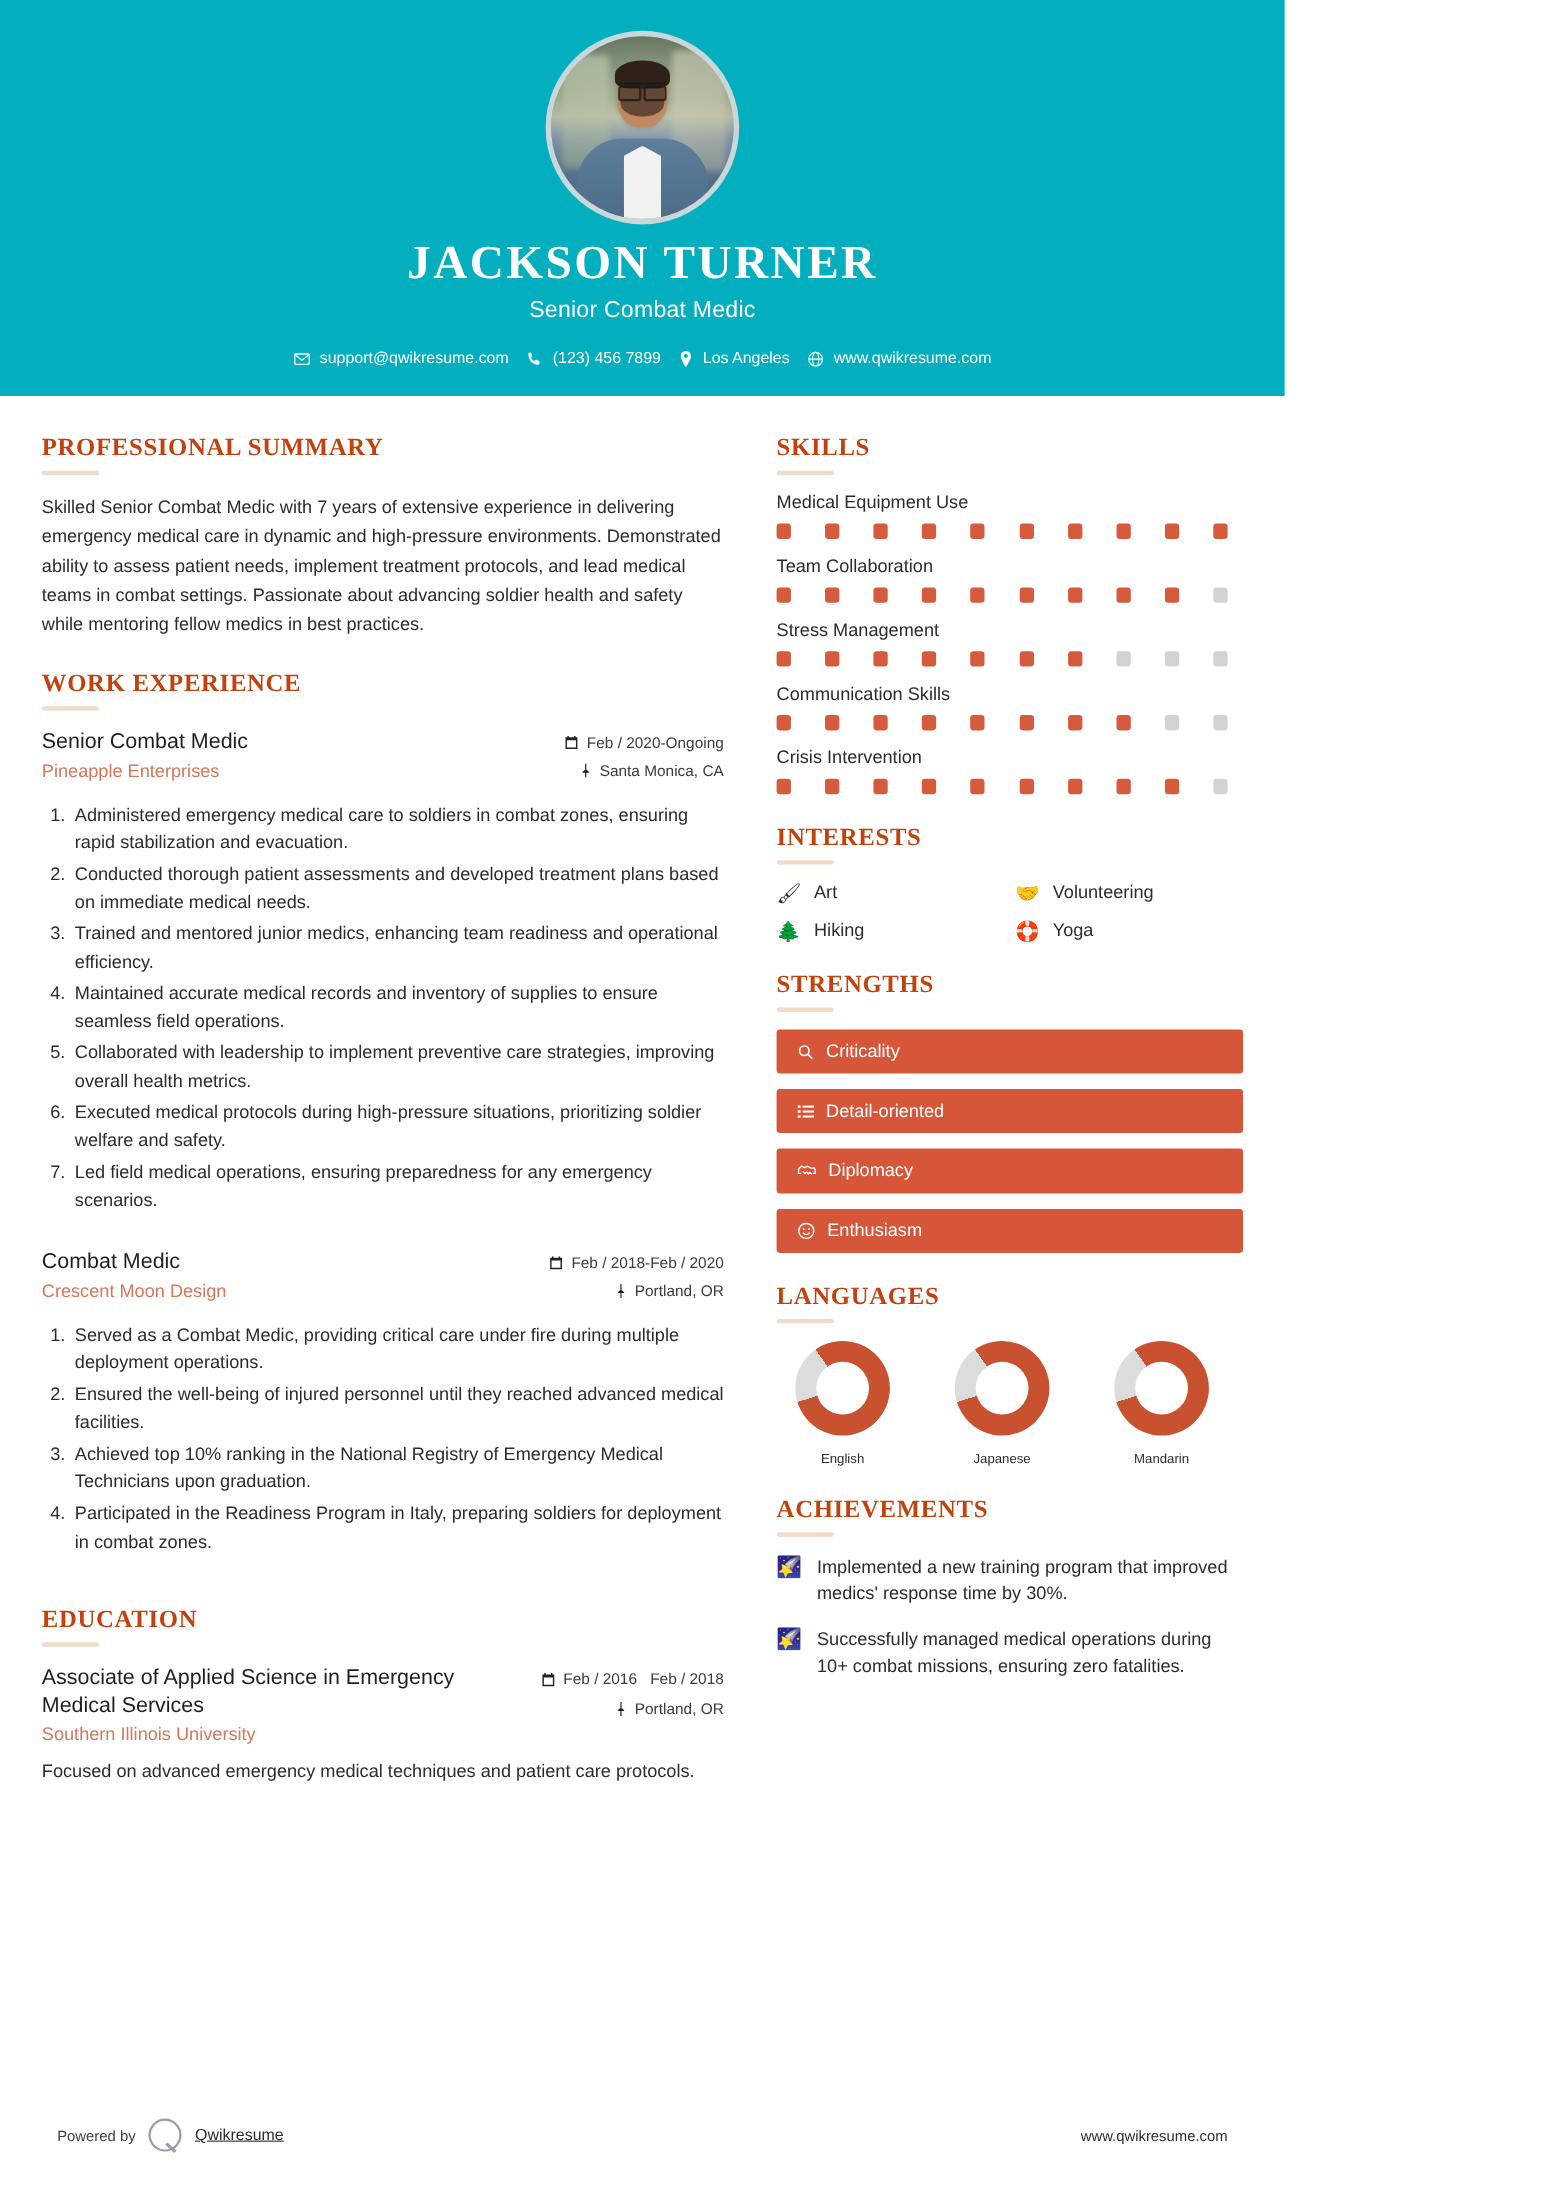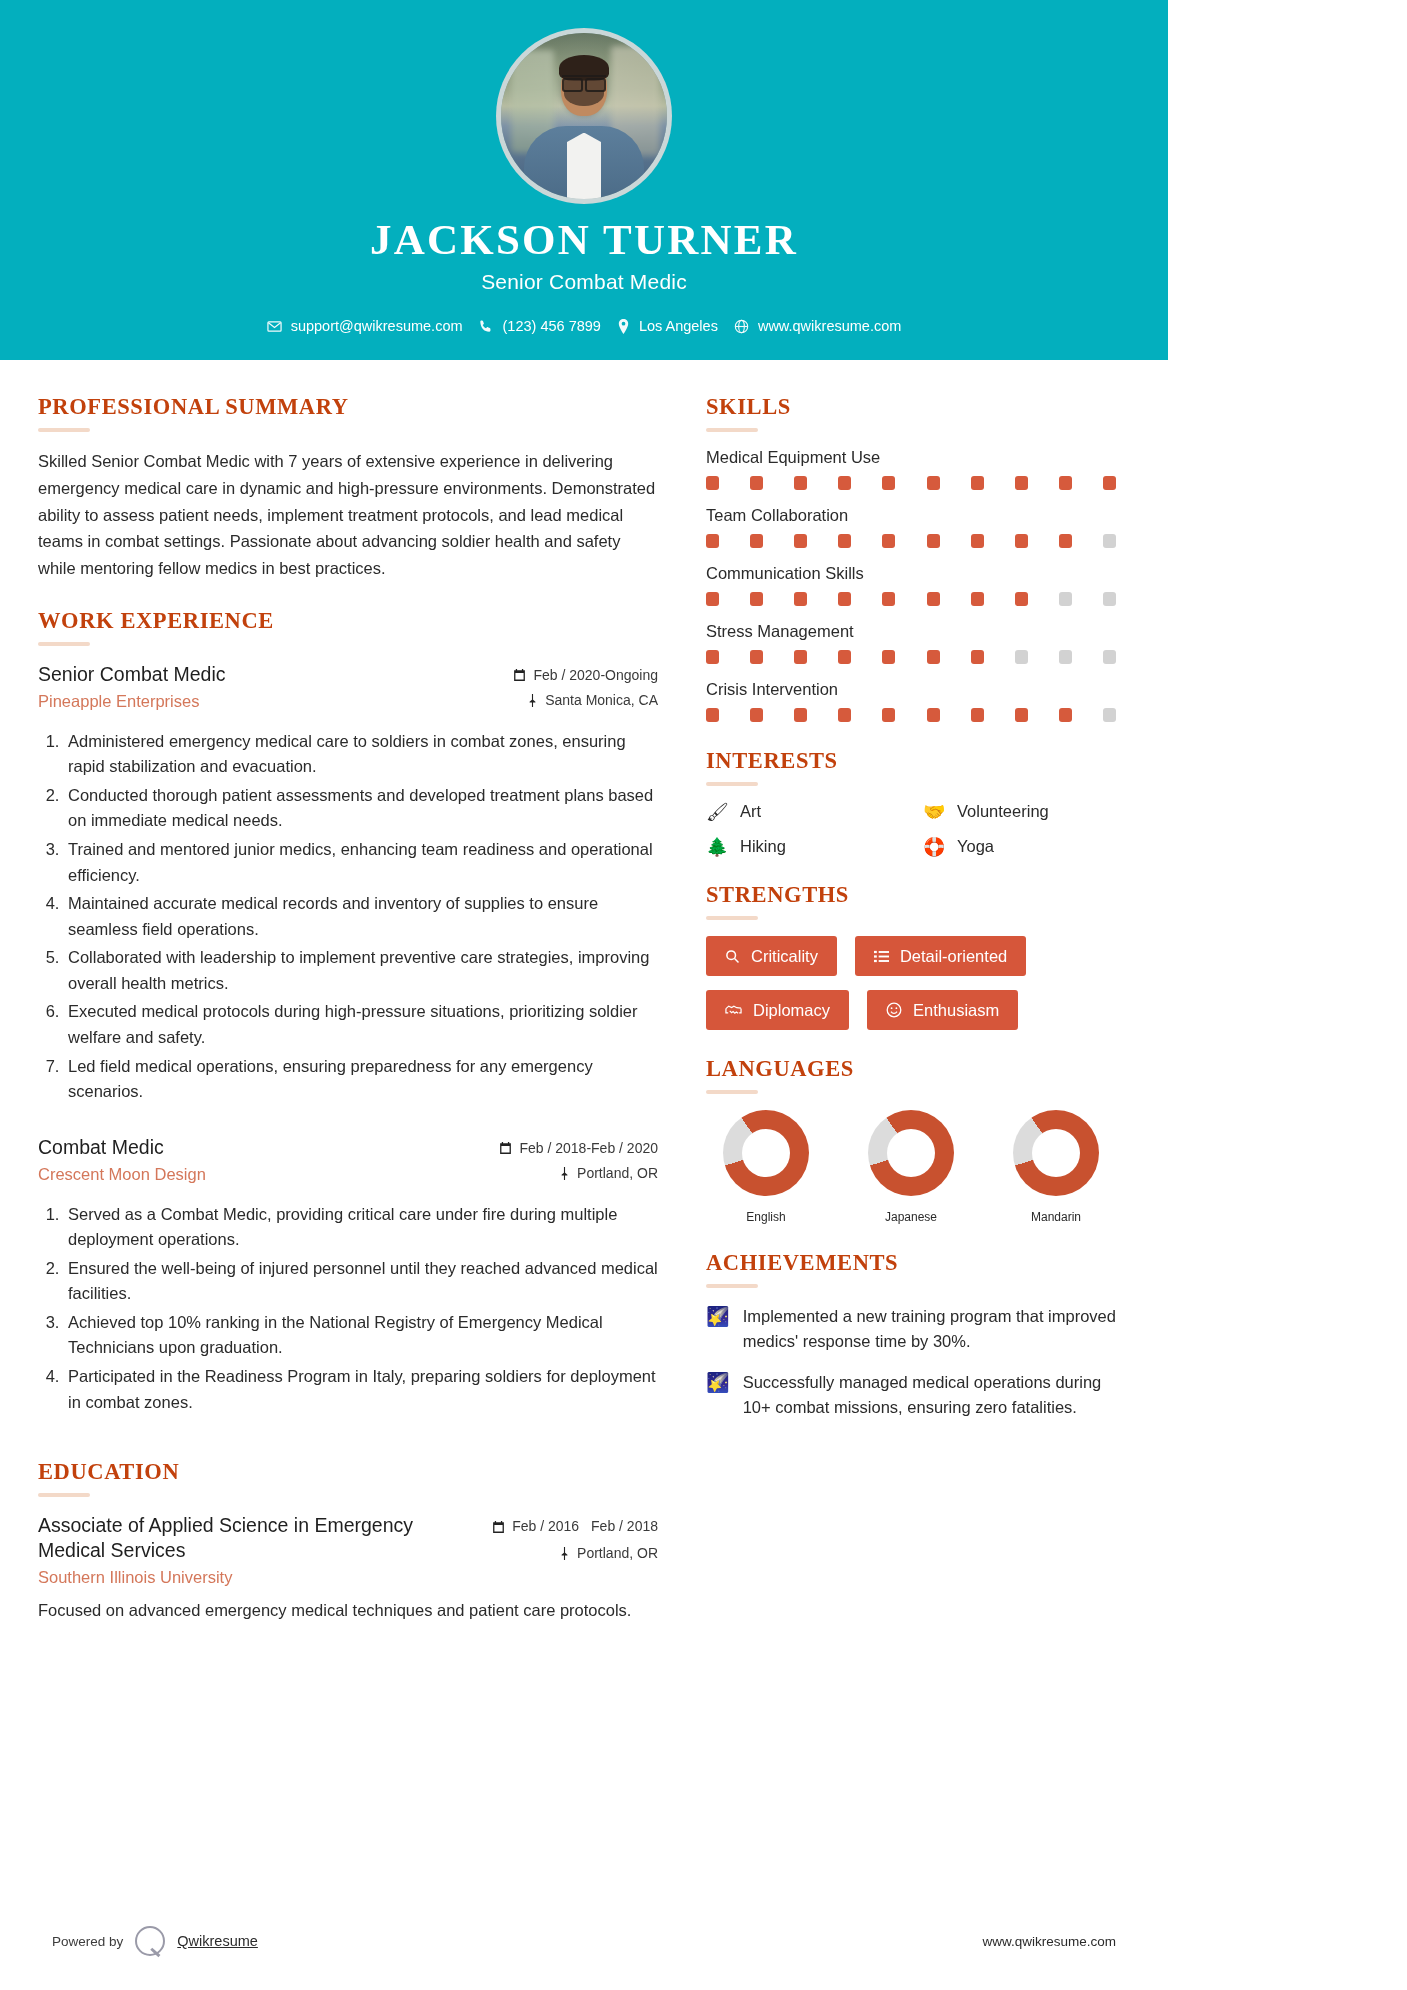--- a/index.html
+++ b/index.html
@@ -239,20 +239,21 @@
     gap: 12px;
     font-size: 16.5px;
     color: #2b2b2b;
   }
   .interest-item .emo { font-size: 18px; line-height: 1; width: 22px; text-align: center; }
 
   .strength-wrap {
     display: flex;
     flex-wrap: wrap;
     gap: 14px 18px;
+    flex-direction: column;
   }
   .strength-chip {
     display: inline-flex;
     align-items: center;
     gap: 11px;
     background: #d6563a;
     color: #ffffff;
     font-size: 16.5px;
     padding: 11px 19px;
     border-radius: 3px;
@@ -535,45 +536,45 @@
               <span class="dot"></span>
               <span class="dot"></span>
               <span class="dot"></span>
               <span class="dot"></span>
               <span class="dot"></span>
               <span class="dot"></span>
               <span class="dot off"></span>
             </div>
         </div>
         <div class="skill-block">
+          <div class="skill-name">Stress Management</div>
+          <div class="dot-row">
+              <span class="dot"></span>
+              <span class="dot"></span>
+              <span class="dot"></span>
+              <span class="dot"></span>
+              <span class="dot"></span>
+              <span class="dot"></span>
+              <span class="dot"></span>
+              <span class="dot off"></span>
+              <span class="dot off"></span>
+              <span class="dot off"></span>
+            </div>
+        </div>
+        <div class="skill-block">
           <div class="skill-name">Communication Skills</div>
           <div class="dot-row">
               <span class="dot"></span>
               <span class="dot"></span>
               <span class="dot"></span>
               <span class="dot"></span>
               <span class="dot"></span>
               <span class="dot"></span>
               <span class="dot"></span>
               <span class="dot"></span>
-              <span class="dot off"></span>
-              <span class="dot off"></span>
-            </div>
-        </div>
-        <div class="skill-block">
-          <div class="skill-name">Stress Management</div>
-          <div class="dot-row">
-              <span class="dot"></span>
-              <span class="dot"></span>
-              <span class="dot"></span>
-              <span class="dot"></span>
-              <span class="dot"></span>
-              <span class="dot"></span>
-              <span class="dot"></span>
-              <span class="dot off"></span>
               <span class="dot off"></span>
               <span class="dot off"></span>
             </div>
         </div>
         <div class="skill-block">
           <div class="skill-name">Crisis Intervention</div>
           <div class="dot-row">
               <span class="dot"></span>
               <span class="dot"></span>
               <span class="dot"></span>

